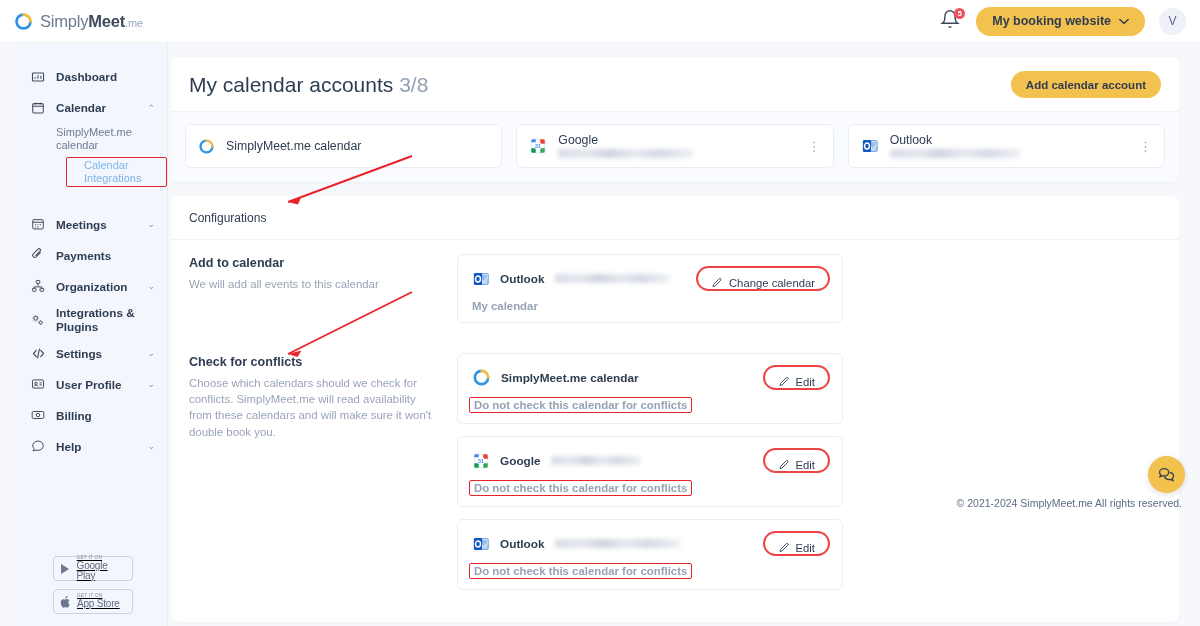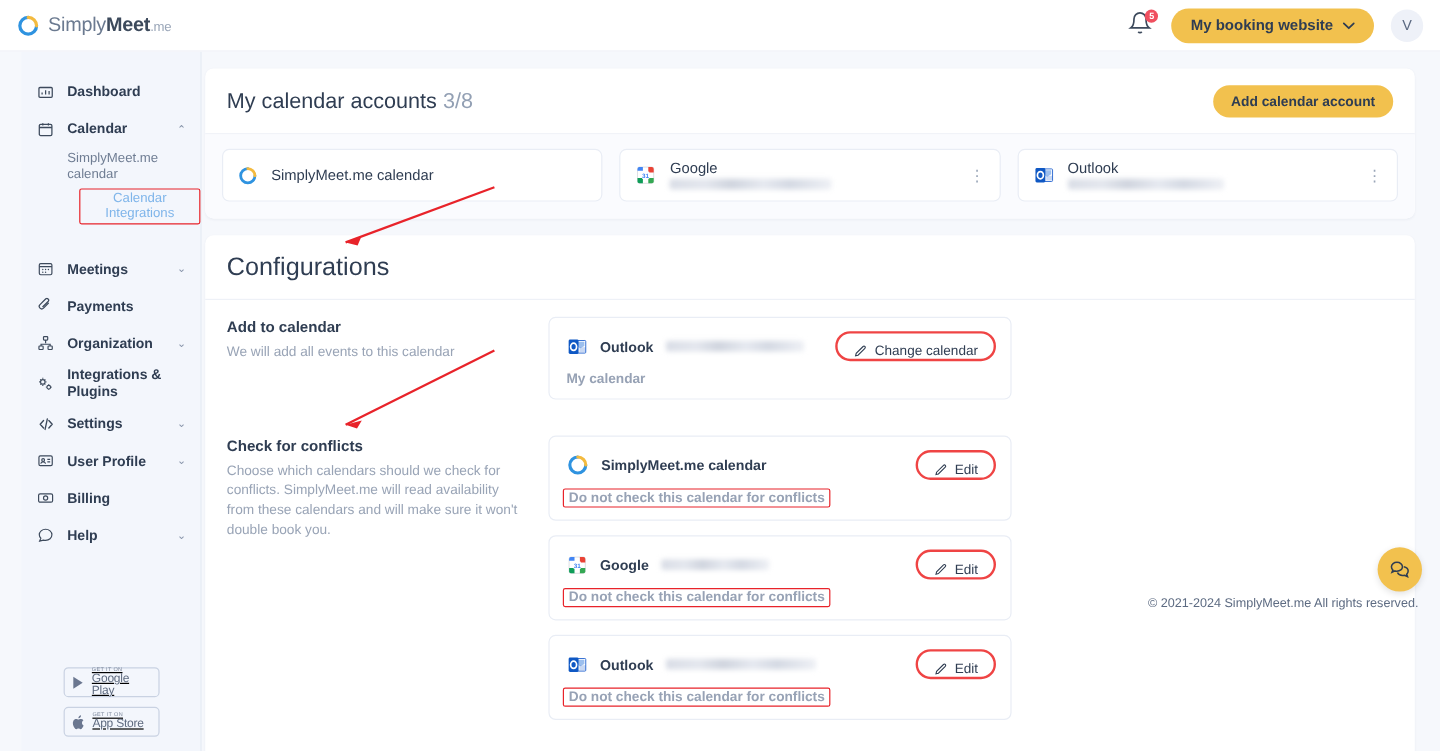--- a/index.html
+++ b/index.html
@@ -59,21 +59,21 @@
   .nav-label { font-size: 11.7px; font-weight: 700; color: #2f3d52; line-height: 1.12; }
   .nav-chev { margin-left: auto; color: #8895ab; font-size: 9px; }
   .nav-sub {
     font-size: 11px; color: #6f7d93; padding-left: 38px; line-height: 1.15;
     cursor: pointer;
   }
   .nav-sub.active { color: #7fb5ea; }
   .sub-1 { margin-top: 3px; margin-bottom: 6px; }
   .hl-box {
     display: inline-block; border: 1.6px solid #e8232a; border-radius: 2px;
-    padding: 1px 4px; margin-left: 48px; margin-top: 0px; text-align: center;
+    padding: 1px 17px; margin-left: 48px; margin-top: 0px;
   }
   .hl-box .nav-sub { padding-left: 0; }
 
   .store-badges { position: absolute; bottom: 12px; left: 0; width: 150px; display:flex; flex-direction:column; align-items:center; gap:8px; }
   .store-badge {
     width: 80px; height: 25px; border: 1px solid #c9d2e2; border-radius: 4px;
     display: flex; align-items: center; gap: 5px; padding: 0 5px;
     background: #f3f6fc; cursor: pointer;
   }
   .sb-text { display: flex; flex-direction: column; line-height: 1; text-decoration: underline; }
@@ -84,41 +84,41 @@
   .main { position: absolute; top: 43px; left: 150px; width: 1050px; height: 583px; overflow: hidden; }
 
   .panel {
     background: #ffffff; border-radius: 7px; margin: 14px 21px 0 21px;
     box-shadow: 0 1px 2px rgba(40,60,90,.05);
   }
   .panel-head {
     display: flex; align-items: center; padding: 14px 18px 13px 18px;
     border-bottom: 1px solid #eef1f7;
   }
-  .panel-title { font-size: 18px; color: #2f3d52; font-weight: 400; }
+  .panel-title { font-size: 21px; color: #2f3d52; font-weight: 400; }
   .panel-title .count { color: #93a0b4; }
   .btn-primary {
     margin-left: auto; background: #f2c14e; color: #2f3d52; border: none;
     border-radius: 16px; height: 27px; padding: 0 15px; font-size: 11.5px;
     font-weight: 700; cursor: pointer; font-family: "Liberation Sans", sans-serif;
   }
   .accounts-row { display: flex; gap: 14px; padding: 12px 14px 14px 14px; background: #fafbfe; border-radius: 0 0 7px 7px; }
   .acct-card {
     flex: 1; background: #fff; border: 1px solid #e9edf5; border-radius: 6px;
     height: 44px; display: flex; align-items: center; padding: 0 12px; gap: 11px;
     cursor: pointer;
   }
   .acct-name { font-size: 12.3px; color: #2f3d52; }
   .acct-stack { display: flex; flex-direction: column; gap: 2px; min-width: 0; }
   .acct-stack .acct-name { font-size: 12.3px; line-height: 1.05; }
   .blur-bar { height: 9px; border-radius: 2px; background: linear-gradient(90deg,#d9dde6 0%,#e4e7ee 22%,#cfd4de 38%,#e6e9f0 58%,#d4d9e3 74%,#eef0f5 100%); filter: blur(2.1px); }
   .kebab { margin-left: auto; color: #9aa6b8; font-size: 13px; line-height: 1; cursor: pointer; letter-spacing: 0; }
 
   
-  .cfg-title { font-size: 21px; color: #2f3d52; padding: 15px 18px 14px 18px; border-bottom: 1px solid #eef1f7; }
+  .cfg-title { font-size: 12px; color: #2f3d52; padding: 15px 18px 14px 18px; border-bottom: 1px solid #eef1f7; }
   .cfg-body { padding: 14px 18px 20px 18px; }
   .cfg-note { font-size: 11.6px; color: #95a1b4; margin-bottom: 22px; }
 
   .cfg-row { display: flex; gap: 18px; }
   .cfg-left { width: 250px; flex: 0 0 250px; padding-top: 2px; }
   .cfg-h { font-size: 12.6px; font-weight: 700; color: #2f3d52; margin-bottom: 6px; }
   .cfg-p { font-size: 11.4px; color: #99a4b6; line-height: 1.42; }
   .cfg-right { flex: 1; max-width: 386px; }
 
   .cal-card {

